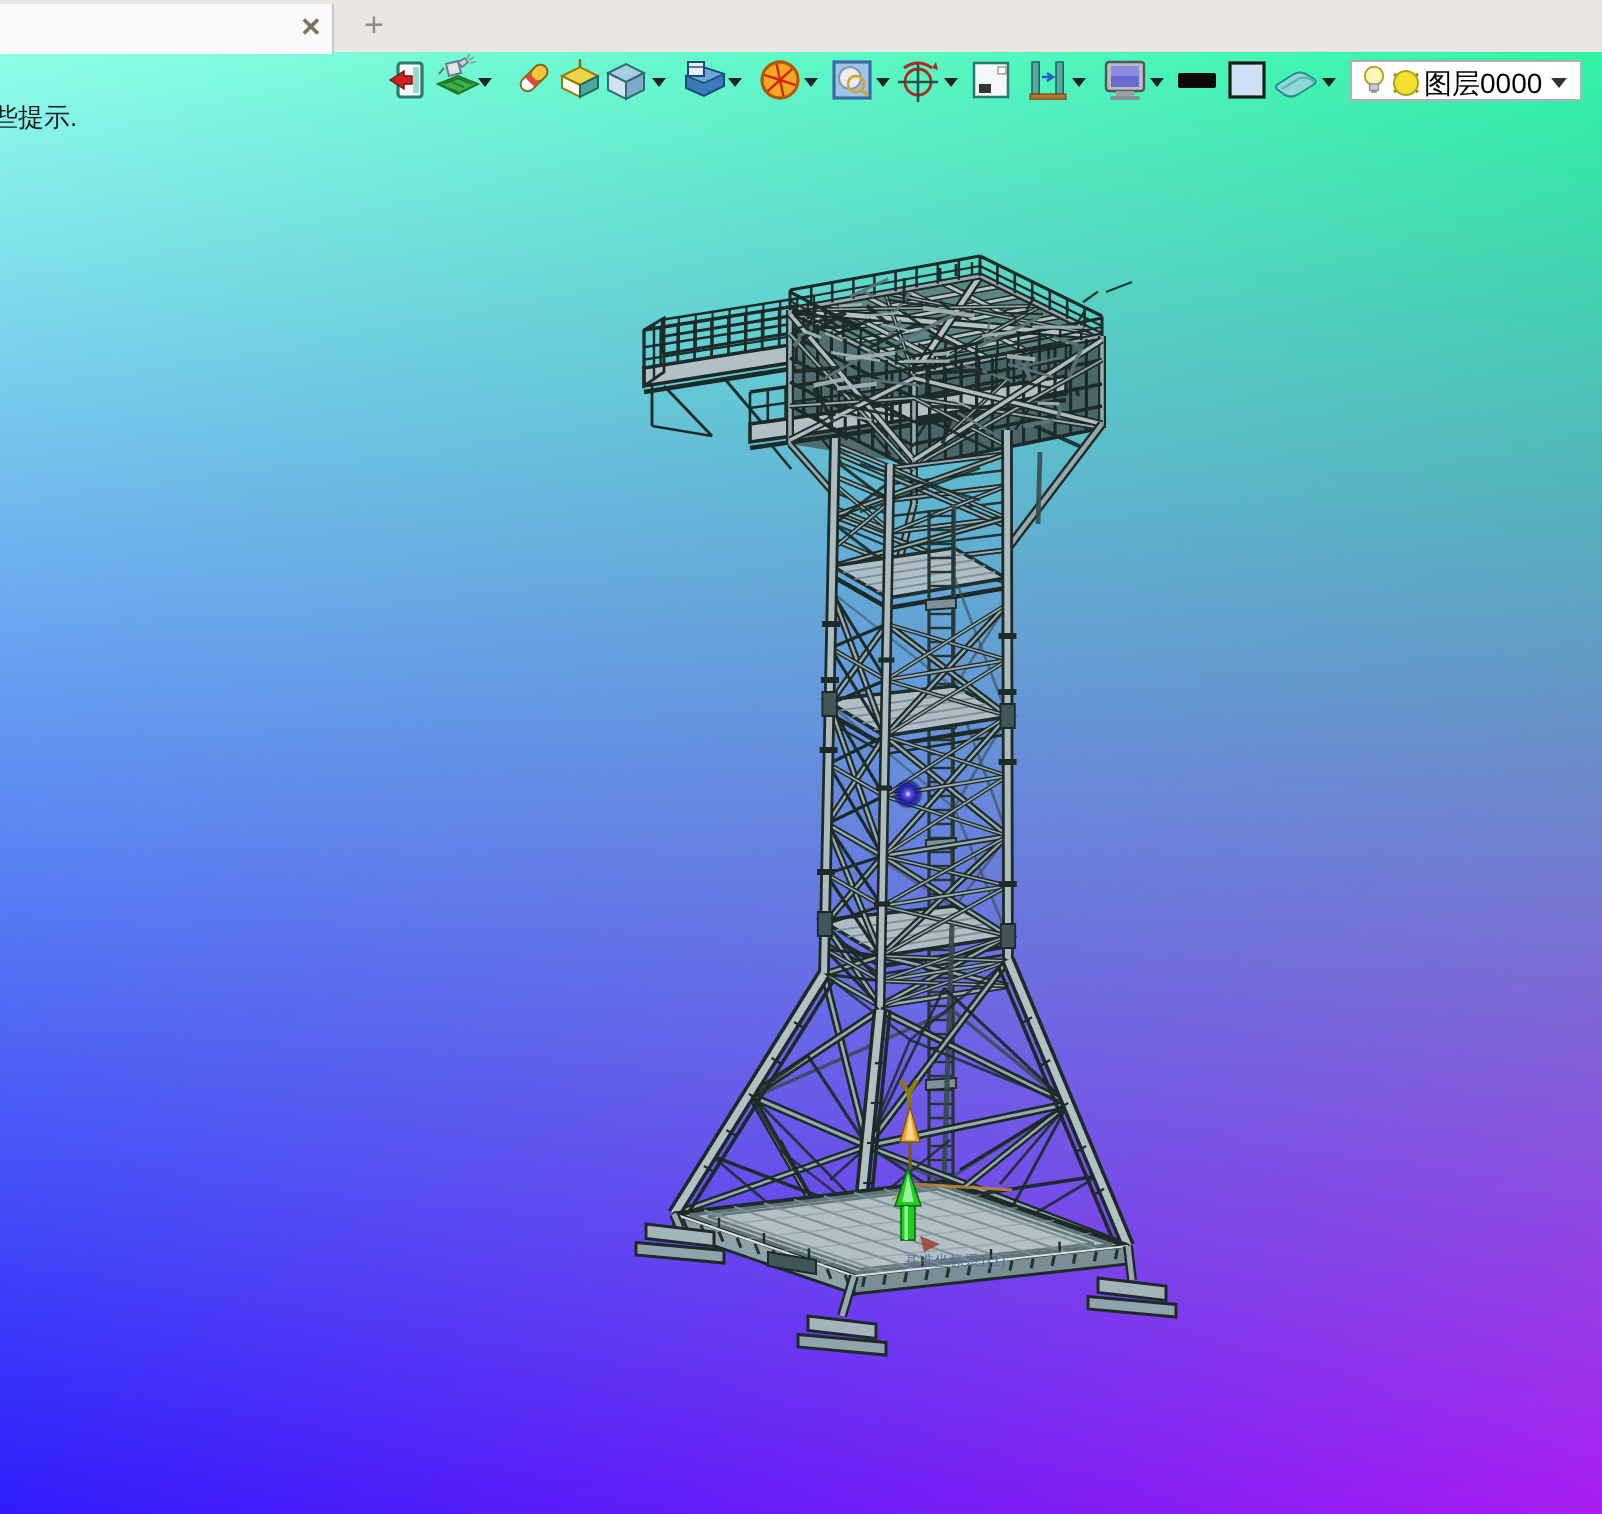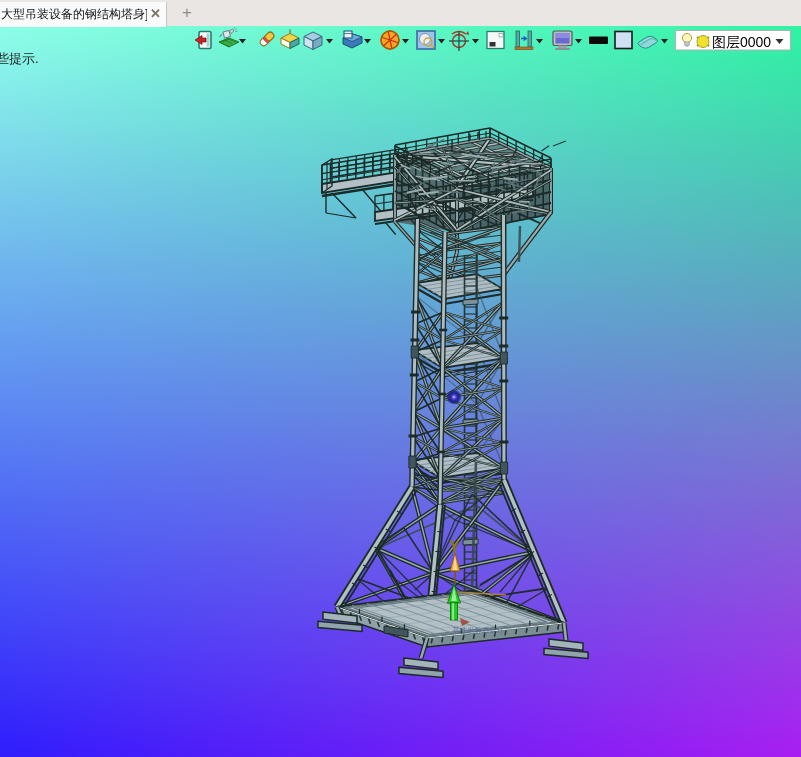--- a/index.html
+++ b/index.html
@@ -12,21 +12,20 @@
 #vp .bot{position:absolute;inset:0;background:linear-gradient(to right,#2f1cfc,#a91df2);-webkit-mask-image:linear-gradient(to bottom,rgba(0,0,0,0),rgba(0,0,0,1));mask-image:linear-gradient(to bottom,rgba(0,0,0,0),rgba(0,0,0,1));}
 #hint{position:absolute;left:-4px;top:50px;font-size:13px;color:#1c1c1c;z-index:5;}
 #scene{position:absolute;left:0;top:0;z-index:4;}
 </style></head>
 <body>
 <div id="vp">
     <div class="bot"></div>
   </div>
 <div id="tabbar">
     <div id="tab">
-      <span class="t">大型吊装设备的钢结构塔身]</span>
       <span class="x">✕</span>
     </div>
     <span id="plus">+</span>
   </div>
 <div id="hint">些提示.</div>
 <svg id="scene" width="801" height="757" viewBox="0 0 801 757">
 <defs>
 <radialGradient id="glow" cx="0.5" cy="0.5" r="0.5">
 <stop offset="0" stop-color="#efeaff"></stop>
 <stop offset="0.22" stop-color="#5a50e0"></stop>

